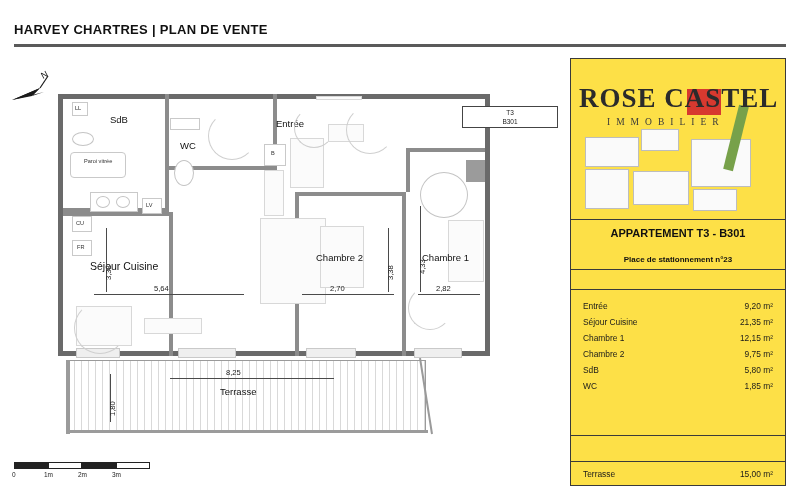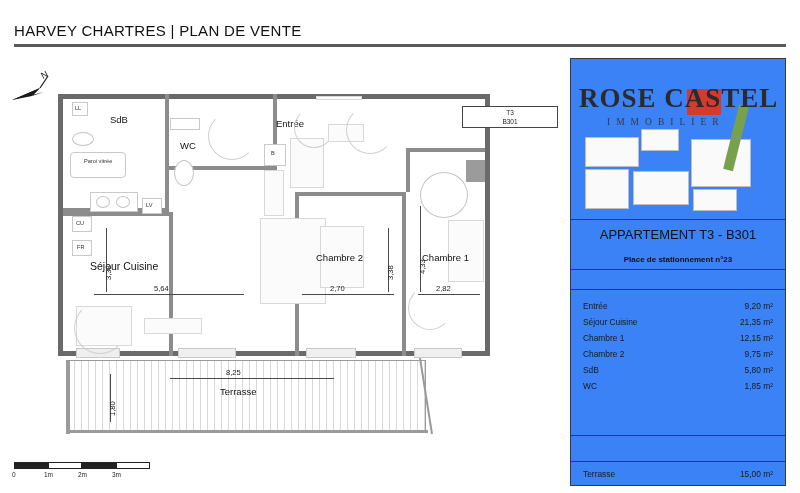--- a/index.html
+++ b/index.html
@@ -10,21 +10,21 @@
     font-family: "Liberation Sans", sans-serif;
     color: #1a1a1a;
     position: relative;
     overflow: hidden;
   }
   #root { position:absolute; inset:0; }
 
   
   .header-title {
     position:absolute; left:14px; top:22px;
-    font-size:15px; font-weight:normal; letter-spacing:0.3px;
+    font-size:13px; font-weight:bold; letter-spacing:0.3px;
     color:#111;
   }
   .header-rule {
     position:absolute; left:14px; top:44px; width:772px; height:3px;
     background:#5a5a5a;
   }
 
   
   .north-plan { position:absolute; left:10px; top:70px; width:48px; height:42px; }
   .north-rose { position:absolute; left:578px; top:62px; width:40px; height:38px; }
@@ -72,40 +72,40 @@
   }
 
   
   .scalebar { position:absolute; left:14px; top:462px; width:160px; height:22px; }
   .scale-seg { position:absolute; top:0; height:7px; border:1px solid #222; }
   .scale-tick { position:absolute; font-size:6.5px; color:#222; top:9px; }
 
   
   .rpanel {
     position:absolute; left:570px; top:58px; width:216px; height:428px;
-    border:1px solid #3a3a3a; background:#3b82f6;
+    border:1px solid #3a3a3a; background:#fde047;
   }
   .logo-box { position:absolute; left:0; top:0; width:214px; height:160px; overflow:hidden; }
   .logo-text {
     position:absolute; left:8px; top:24px; width:200px;
     font-family:"Liberation Serif", serif; font-size:27px; font-weight:bold;
     letter-spacing:1px; color:#2b2b2b;
   }
   .logo-sub {
     position:absolute; left:36px; top:58px; font-size:9.5px; letter-spacing:6px;
     color:#3a3a3a; font-family:"Liberation Serif", serif;
   }
   .logo-red { position:absolute; background:#d7392f; }
   .logo-green { position:absolute; background:#77a14a; }
   .logo-grey { position:absolute; border:1px solid #bdbdbd; background:#fafafa; }
 
   .sep { position:absolute; left:0; width:214px; height:1px; background:#3a3a3a; }
 
   .apt-line {
-    position:absolute; width:214px; text-align:center; font-size:13px; font-weight:normal;
+    position:absolute; width:214px; text-align:center; font-size:11px; font-weight:bold;
     color:#111;
   }
   .apt-line.small { font-weight:bold; font-size:8px; }
 
   .surf-title {
     position:absolute; width:214px; text-align:center; font-size:8.2px; font-weight:bold;
   }
   .surf-row { position:absolute; width:214px; height:15px; font-size:8.4px; }
   .surf-row .n { position:absolute; left:12px; top:0; }
   .surf-row .v { position:absolute; right:12px; top:0; text-align:right; }

